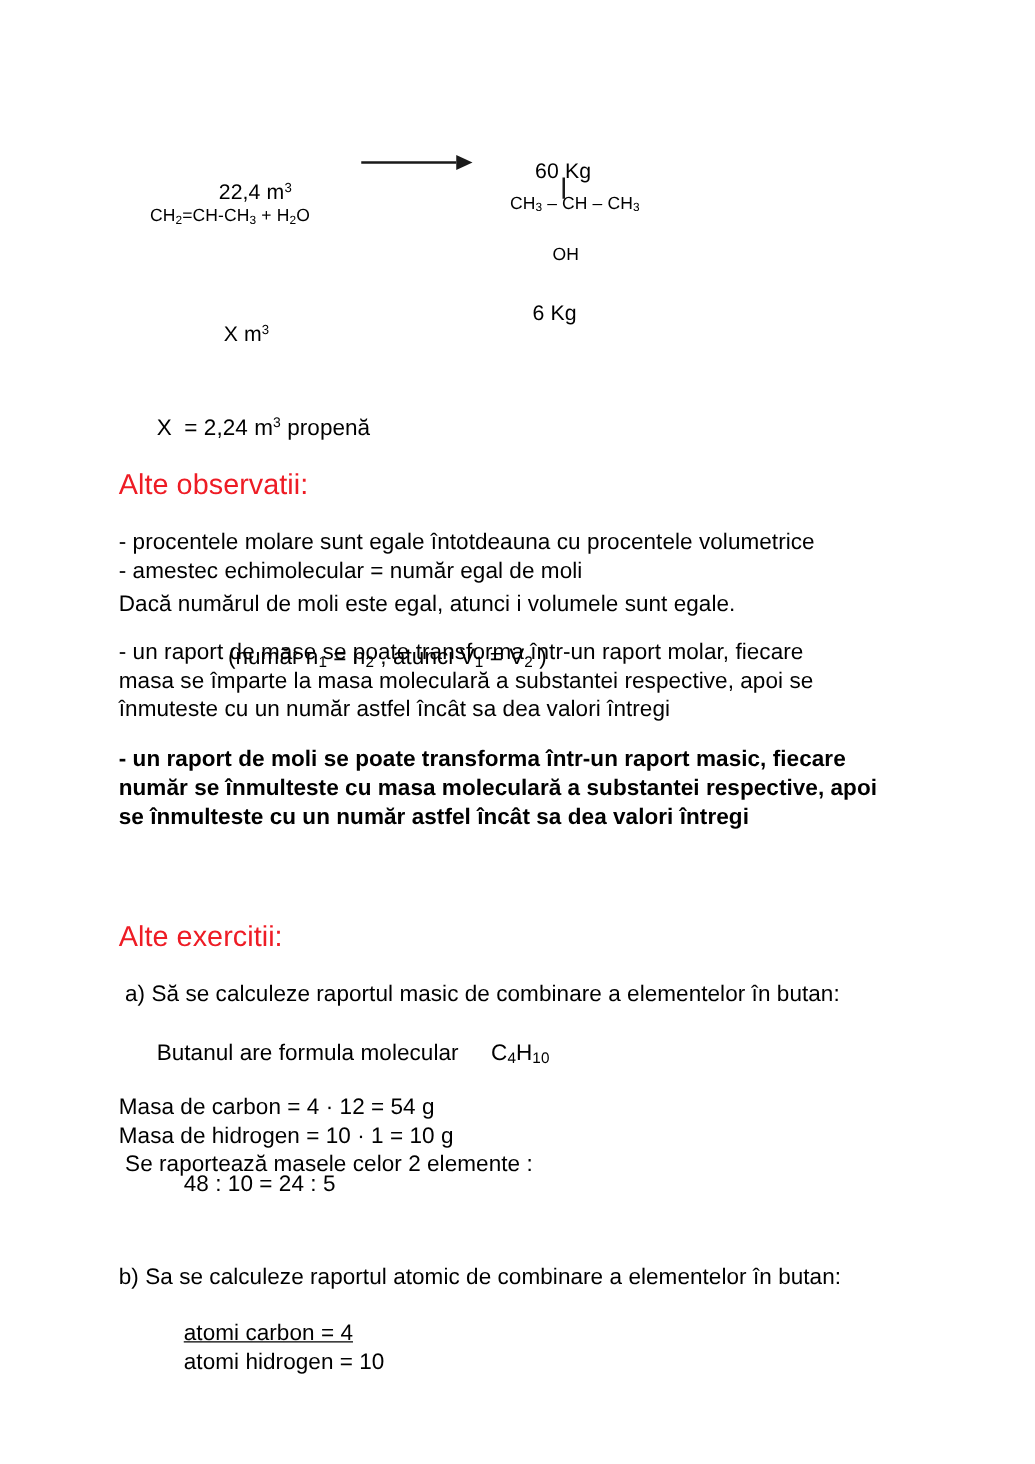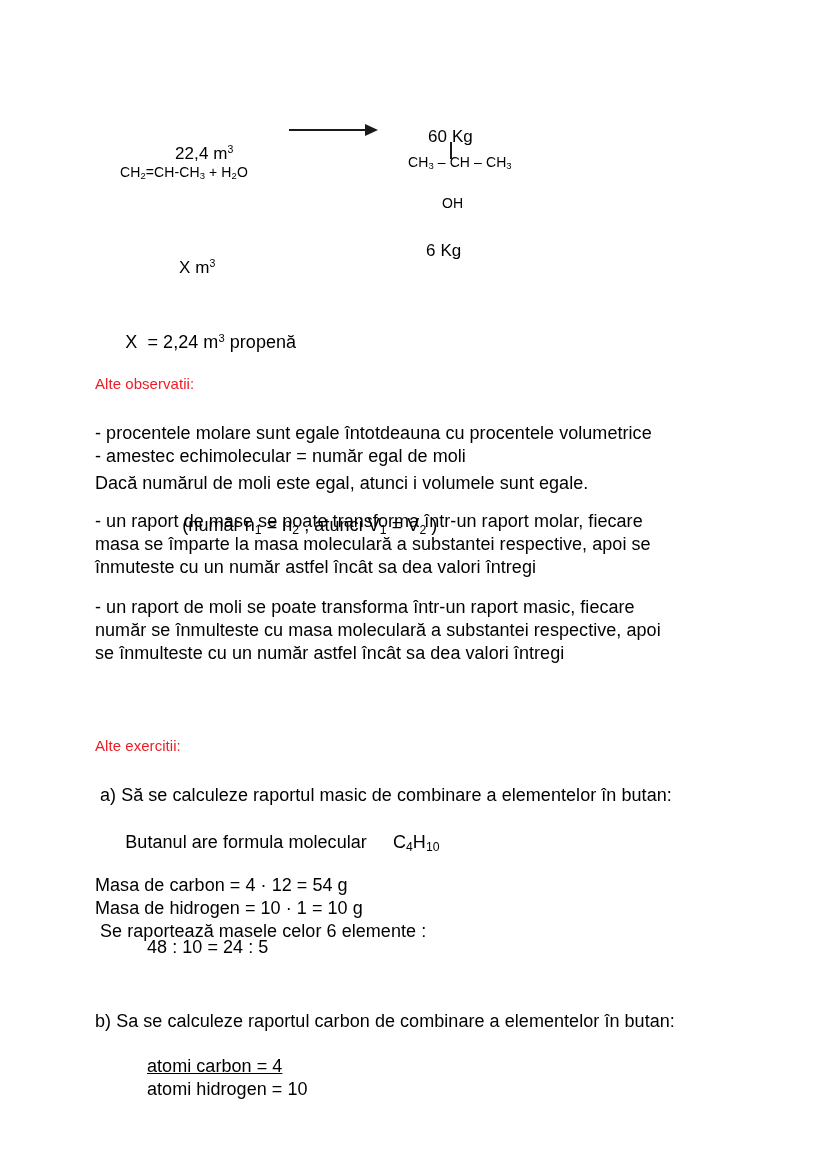--- a/index.html
+++ b/index.html
@@ -86,21 +86,21 @@
     letter-spacing: 0.05px;
   }
   .prose-block {
     position: absolute;
     white-space: pre-line;
   }
   .red {
     color: #ee1c25;
   }
   .heading {
-    font-size: 15px;
+    font-size: 23px;
     letter-spacing: 0.05px;
   }
 </style>
 </head>
 <body>
 
 <div class="page">
 
   <div>
 
@@ -149,43 +149,43 @@
     <div class="abs prose" style="left:95px; top:444px;">Dacă numărul de moli este egal, atunci i volumele sunt egale.</div>
 
     <div class="abs prose" style="left:152px; top:463px;">
       <span>(număr n</span><sub>1</sub><span> = n</span><sub>2</sub><span> , atunci V</span><sub>1</sub><span> = V</span><sub>2</sub><span> )</span>
     </div>
 
     <div class="prose-block prose" style="left:95px; top:510px; width:660px;">- un raport de mase se poate transforma într-un raport molar, fiecare
 masa se împarte la masa moleculară a substantei respective, apoi se
 înmuteste cu un număr astfel încât sa dea valori întregi</div>
 
-    <div class="prose-block prose" style="left:95px; top:596px; width:660px;">- un raport de moli se poate transforma într-un raport masic, fiecare
+    <div class="prose-block prose" style="left:95px; top:596px; width:660px;font-weight:bold;">- un raport de moli se poate transforma într-un raport masic, fiecare
 număr se înmulteste cu masa moleculară a substantei respective, apoi
 se înmulteste cu un număr astfel încât sa dea valori întregi</div>
   </div>
 
   <div>
 
     <div class="abs heading red" style="left:95px; top:710px;">Alte exercitii:</div>
 
     <div class="abs prose" style="left:100px; top:756px;">a) Să se calculeze raportul masic de combinare a elementelor în butan:</div>
 
     <div class="abs prose" style="left:95px; top:780px;">
       <span>Butanul are formula molecular</span><span style="display:inline-block;width:26px;"></span><span>C</span><sub>4</sub><span>H</span><sub>10</sub>
     </div>
 
     <div class="abs prose" style="left:95px; top:846px;">Masa de carbon = 4 · 12 = 54 g</div>
 
     <div class="abs prose" style="left:95px; top:869px;text-align:center;">Masa de hidrogen = 10 · 1 = 10 g</div>
 
-    <div class="abs prose" style="left:95px; top:892px;"> Se raportează masele celor 6 elemente :</div>
+    <div class="abs prose" style="left:95px; top:892px;"> Se raportează masele celor 2 elemente :</div>
 
     <div class="abs prose" style="left:147px; top:908px;">48 : 10 = 24 : 5</div>
 
-    <div class="abs prose" style="left:95px; top:982px;">b) Sa se calculeze raportul carbon de combinare a elementelor în butan:</div>
+    <div class="abs prose" style="left:95px; top:982px;">b) Sa se calculeze raportul atomic de combinare a elementelor în butan:</div>
 
     <div class="abs prose" style="left:147px; top:1027px;text-decoration:underline;">atomi carbon = 4</div>
 
     <div class="abs prose" style="left:147px; top:1050px;">atomi hidrogen = 10</div>
   </div>
 
 </div>
 
 </body></html>

